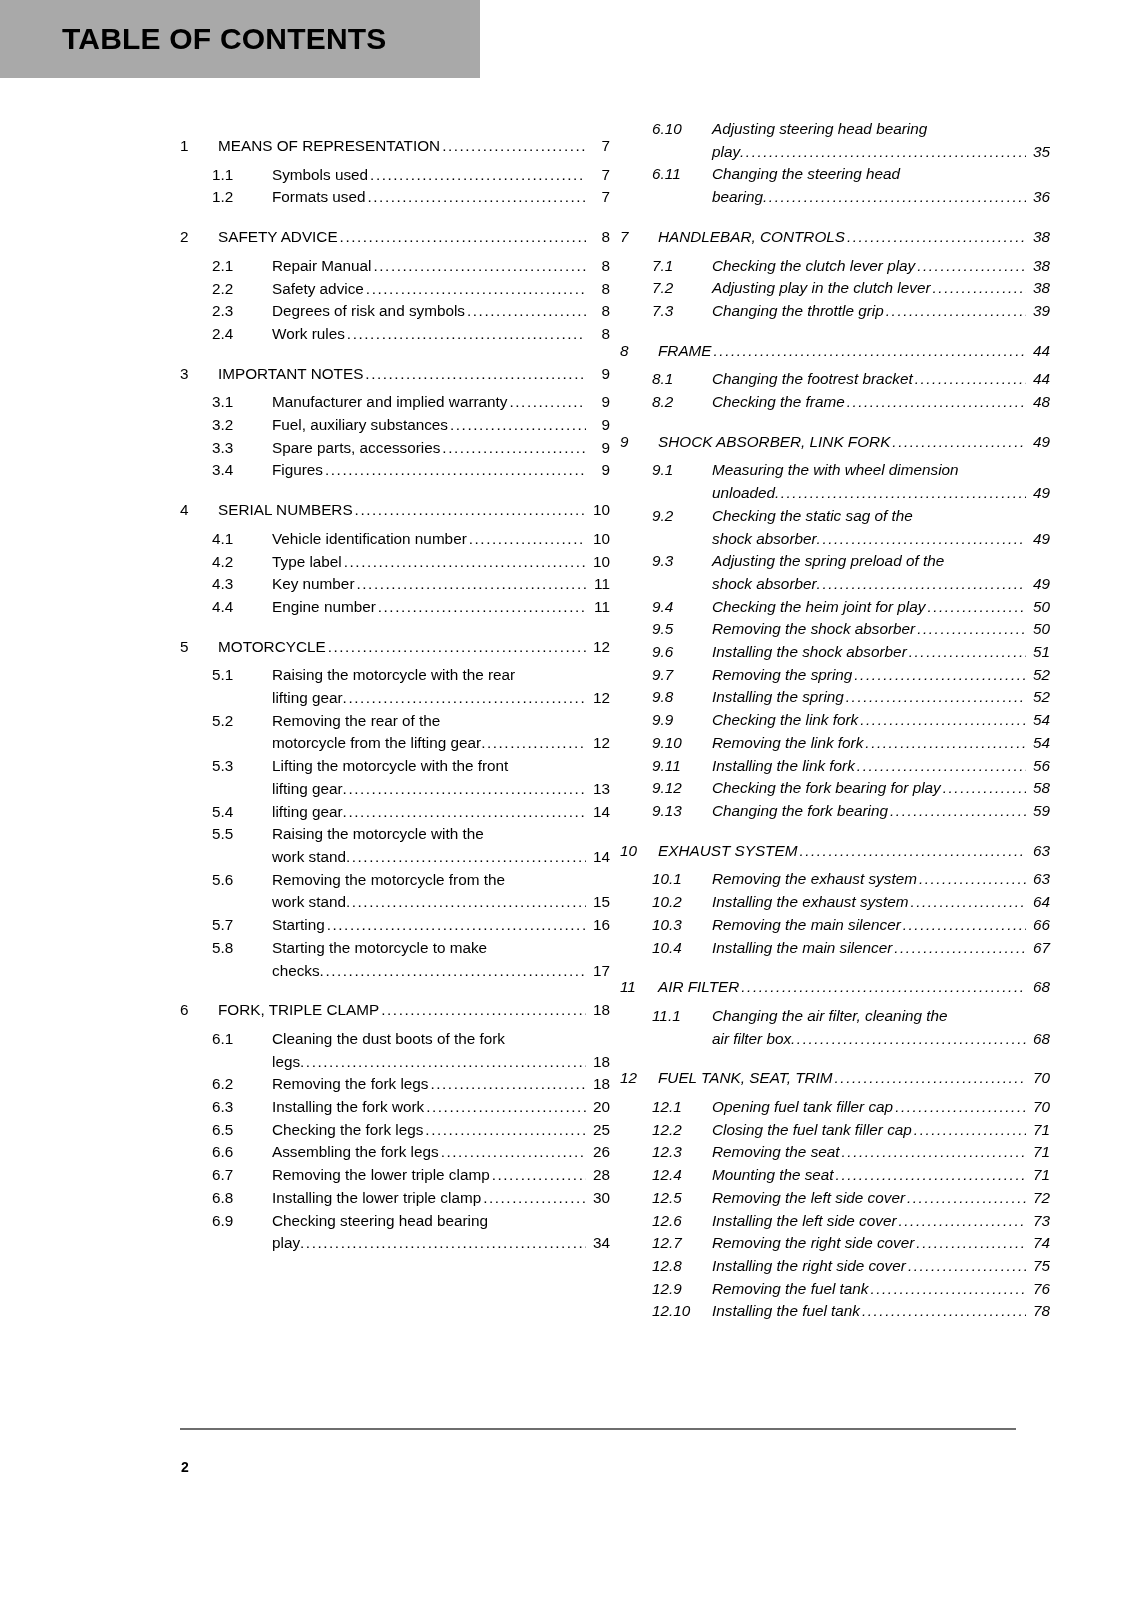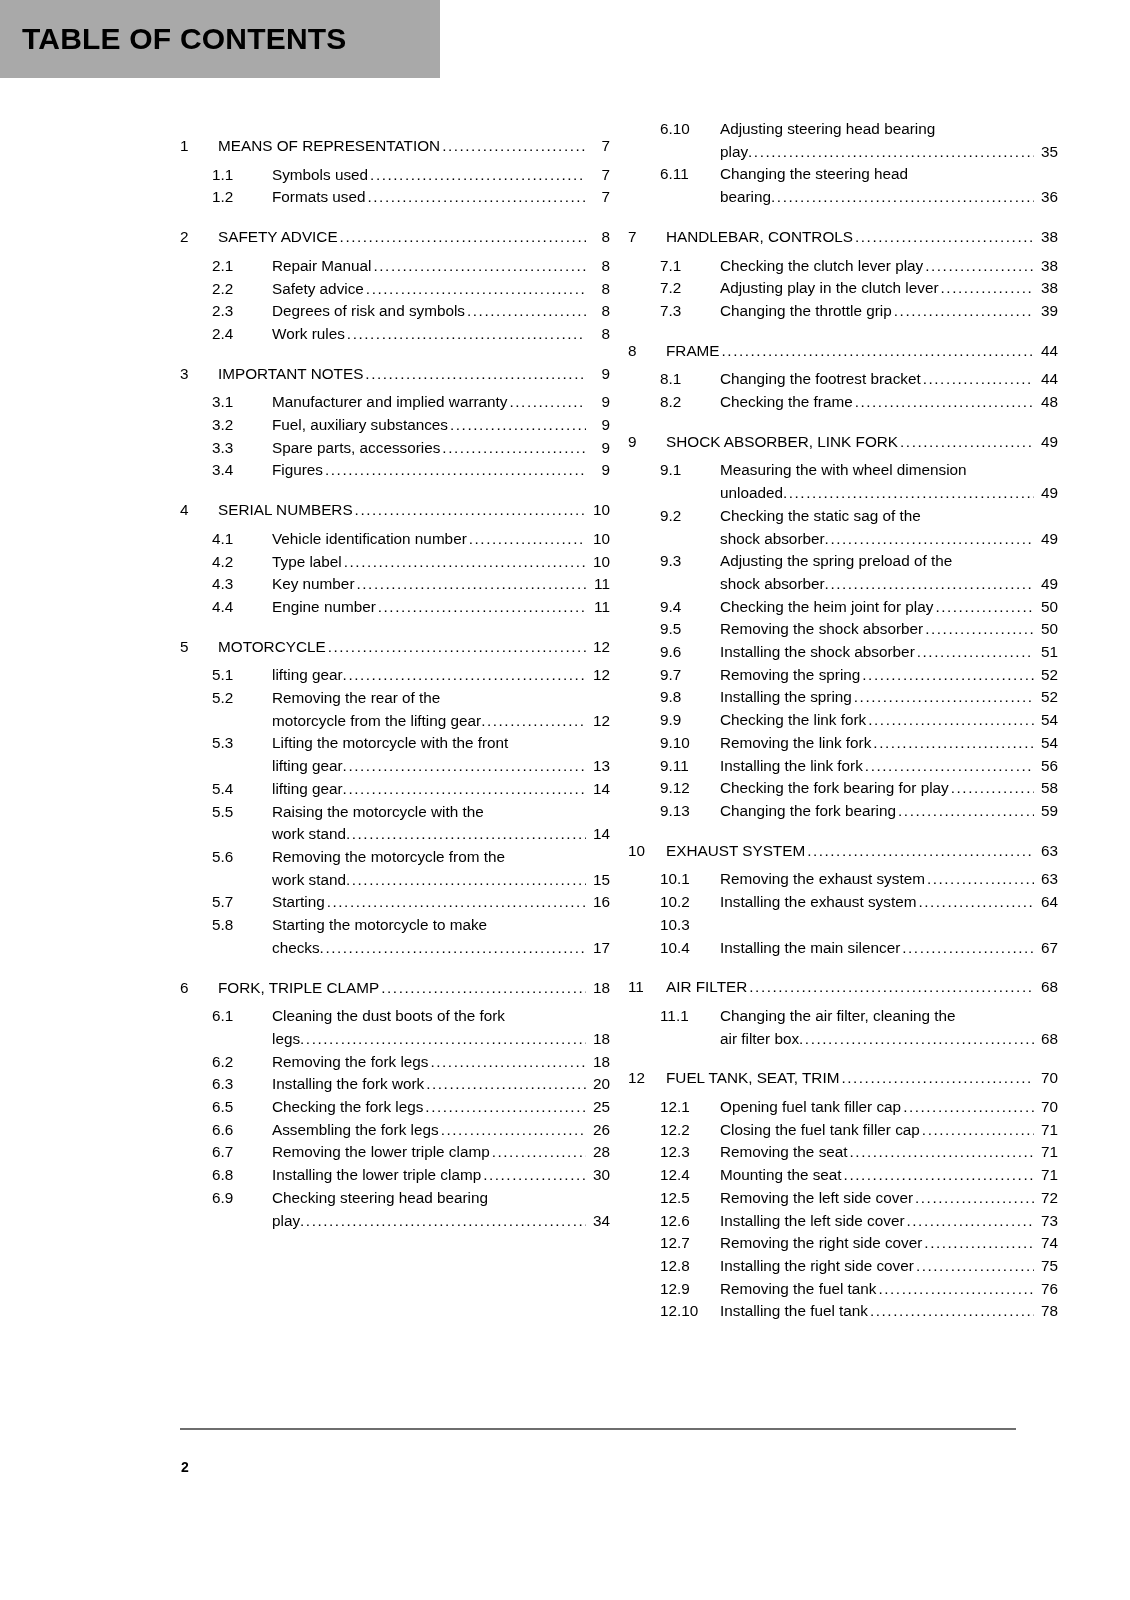--- a/index.html
+++ b/index.html
@@ -19,20 +19,21 @@
   
   #header-banner {
     position: absolute;
     left: 0;
     top: 0;
     width: 440px;
     height: 78px;
     background: #a9a9a9;
     display: flex;
     align-items: center;
+    padding-left: 40px;
   }
   #header-title {
     font-size: 30px;
     font-weight: bold;
     letter-spacing: 0.2px;
     padding-left: 22px;
     color: #000;
   }
 
   
@@ -42,21 +43,21 @@
     top: 118px;
     width: 1130px;
     display: flex;
     gap: 0px;
   }
   .toc-column {
     width: 430px;
     flex: 0 0 430px;
   }
   #column-left  { margin-left: 180px; }
-  #column-right { margin-left: 18px;  }
+  #column-right { margin-left: 10px; font-style: italic;  }
 
   
   .entry {
     display: flex;
     align-items: flex-start;
     font-size: 15.3px;
     line-height: 22.7px;
     color: #000;
   }
   .entry.chapter {
@@ -323,20 +324,24 @@
           <div class="line">
             <span class="txt">MOTORCYCLE</span>
             <span class="leader"></span>
             <span class="pg">12</span>
           </div>
         </div>
       </div>
       <div class="entry section">
         <div class="num">5.1</div>
         <div class="title-wrap">
+          <div class="line nolead">
+            <span class="txt">Raising the motorcycle with the rear</span>
+            <span class="pg"></span>
+          </div>
           <div class="line cont">
             <span class="txt">lifting gear</span>
             <span class="leader"></span>
             <span class="pg">12</span>
           </div>
         </div>
       </div>
       <div class="entry section">
         <div class="num">5.2</div>
         <div class="title-wrap">
@@ -802,20 +807,27 @@
         <div class="title-wrap">
           <div class="line">
             <span class="txt">Installing the exhaust system</span>
             <span class="leader"></span>
             <span class="pg">64</span>
           </div>
         </div>
       </div>
       <div class="entry section">
         <div class="num">10.3</div>
+        <div class="title-wrap">
+          <div class="line">
+            <span class="txt">Removing the main silencer</span>
+            <span class="leader"></span>
+            <span class="pg">66</span>
+          </div>
+        </div>
       </div>
       <div class="entry section">
         <div class="num">10.4</div>
         <div class="title-wrap">
           <div class="line">
             <span class="txt">Installing the main silencer</span>
             <span class="leader"></span>
             <span class="pg">67</span>
           </div>
         </div>

